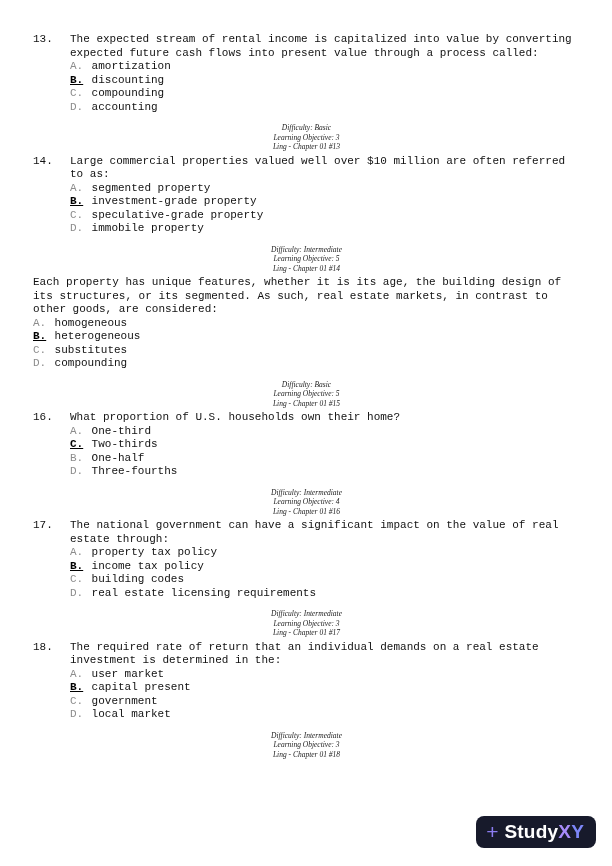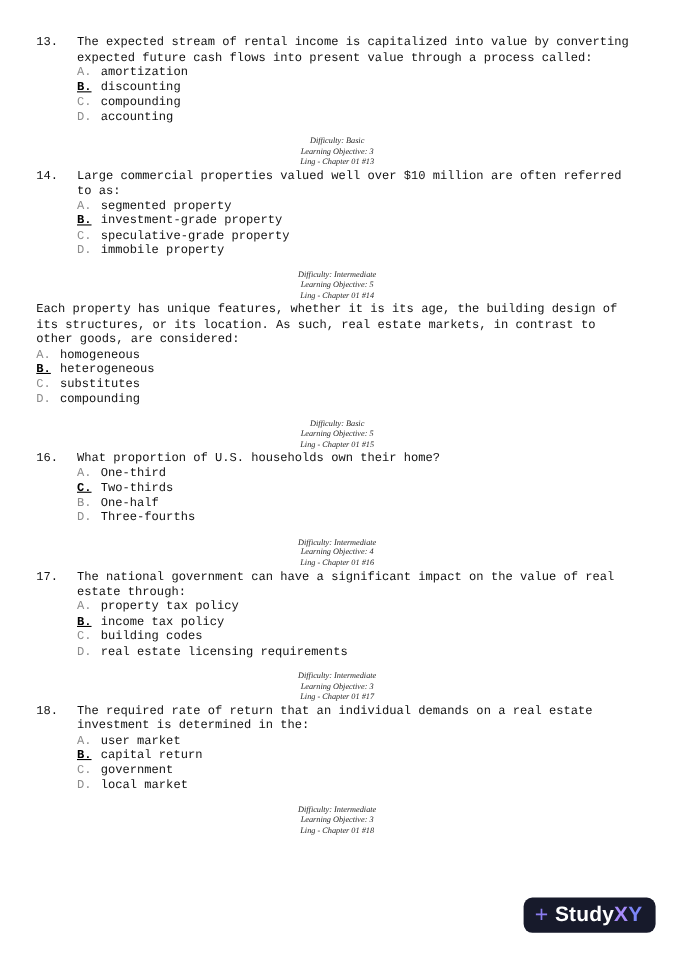--- a/index.html
+++ b/index.html
@@ -97,21 +97,21 @@
     <div class="meta">
       <div>Difficulty: Intermediate</div>
       <div>Learning Objective: 5</div>
       <div>Ling - Chapter 01 #14</div>
     </div>
   </section>
 
   <section class="question">
     <div class="q-row">
       <div class="q-body">
-        <div class="stem">Each property has unique features, whether it is its age, the building design of its structures, or its location. As such, real estate markets, in contrast to other goods, are considered:</div>
+        <div class="stem">Each property has unique features, whether it is its age, the building design of its structures, or its segmented. As such, real estate markets, in contrast to other goods, are considered:</div>
         <div class="option"><span class="letter">A.</span> <span class="opt-text">homogeneous</span></div>
         <div class="option"><span class="letter correct">B.</span> <span class="opt-text">heterogeneous</span></div>
         <div class="option"><span class="letter">C.</span> <span class="opt-text">substitutes</span></div>
         <div class="option"><span class="letter">D.</span> <span class="opt-text">compounding</span></div>
       </div>
     </div>
     <div class="meta">
       <div>Difficulty: Basic</div>
       <div>Learning Objective: 5</div>
       <div>Ling - Chapter 01 #15</div>
@@ -153,21 +153,21 @@
       <div>Ling - Chapter 01 #17</div>
     </div>
   </section>
 
   <section class="question">
     <div class="q-row">
       <div class="q-num">18.</div>
       <div class="q-body">
         <div class="stem">The required rate of return that an individual demands on a real estate investment is determined in the:</div>
         <div class="option"><span class="letter">A.</span> <span class="opt-text">user market</span></div>
-        <div class="option"><span class="letter correct">B.</span> <span class="opt-text">capital return</span></div>
+        <div class="option"><span class="letter correct">B.</span> <span class="opt-text">capital present</span></div>
         <div class="option"><span class="letter">C.</span> <span class="opt-text">government</span></div>
         <div class="option"><span class="letter">D.</span> <span class="opt-text">local market</span></div>
       </div>
     </div>
     <div class="meta">
       <div>Difficulty: Intermediate</div>
       <div>Learning Objective: 3</div>
       <div>Ling - Chapter 01 #18</div>
     </div>
   </section>

